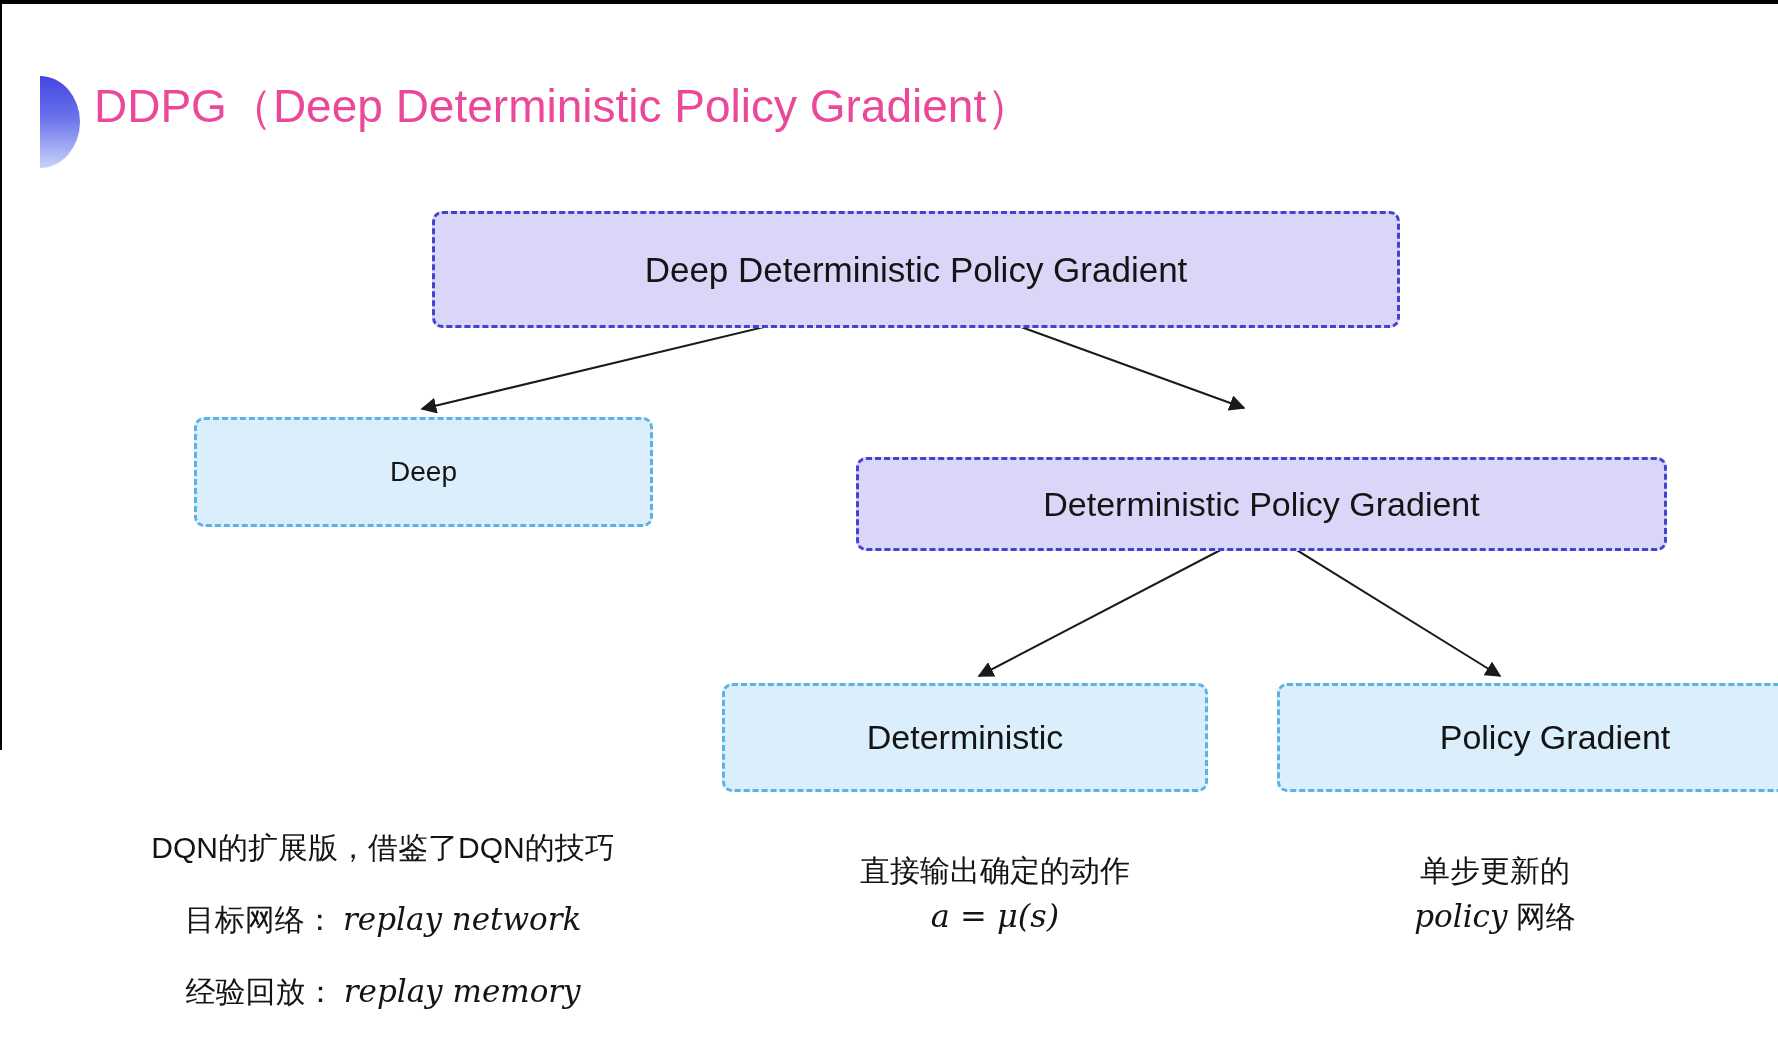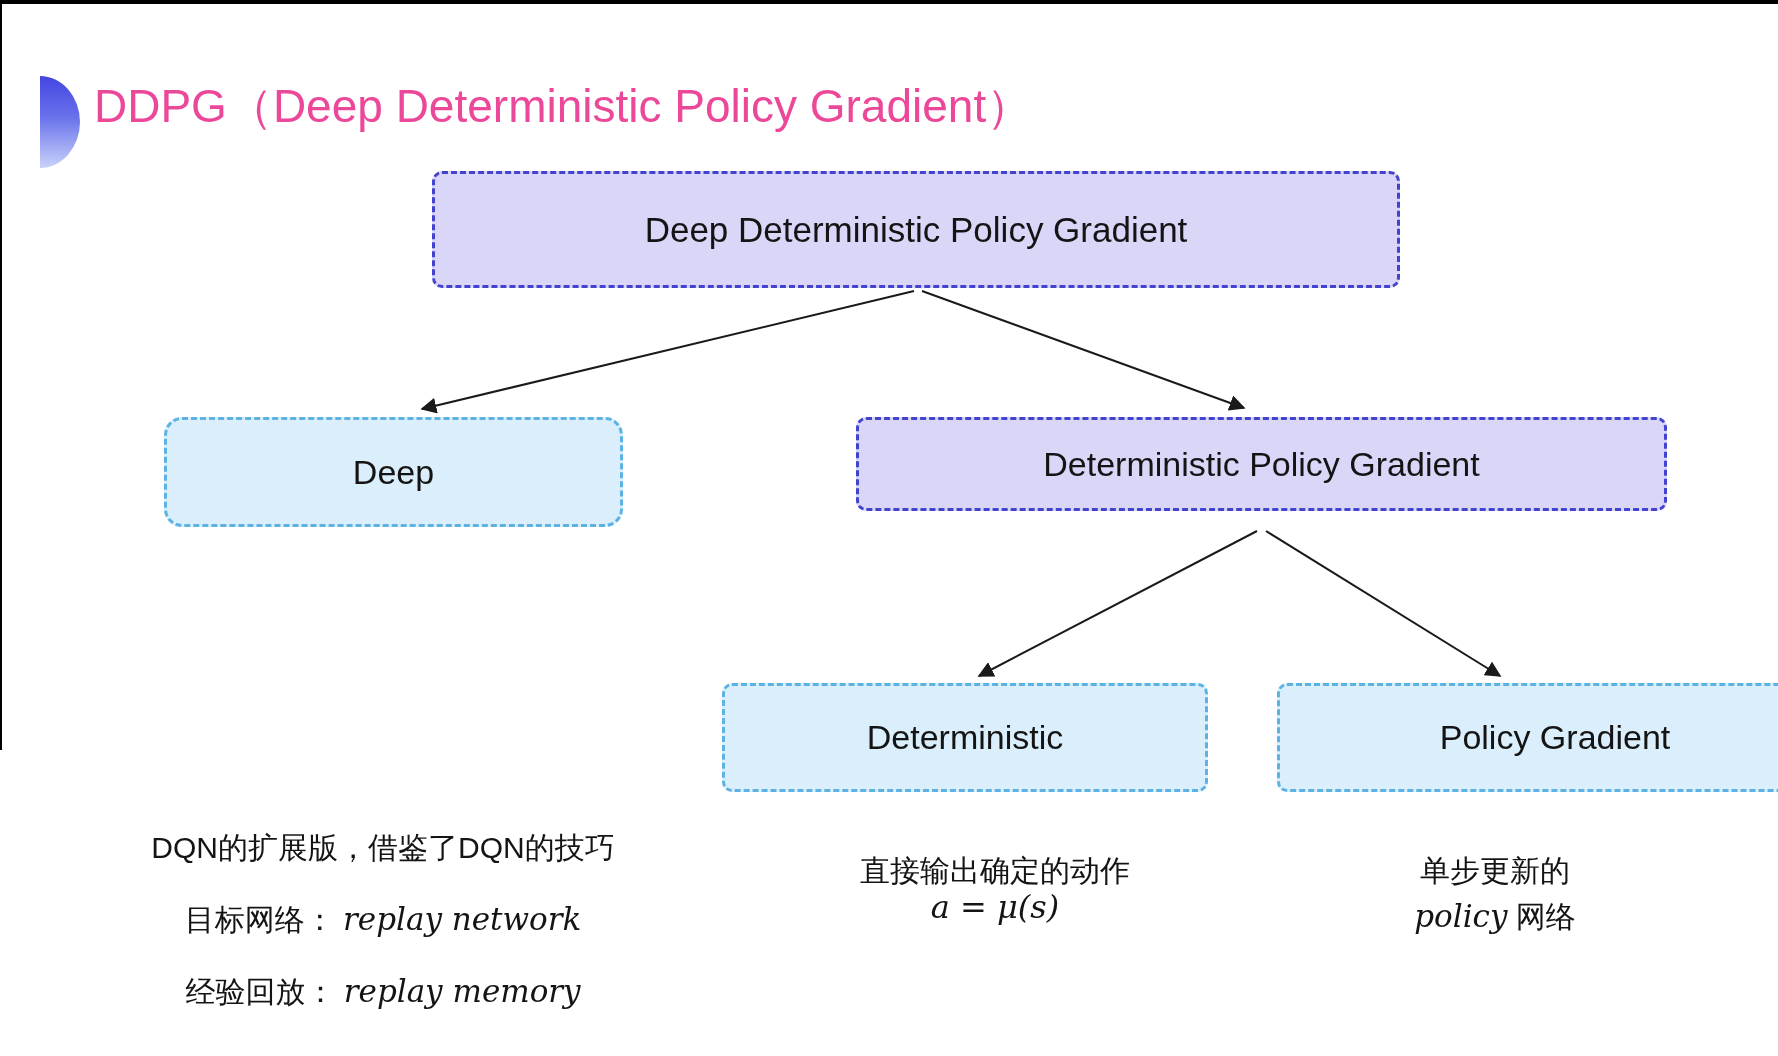--- a/index.html
+++ b/index.html
@@ -44,47 +44,48 @@
     border-radius: 10px;
     display: flex;
     align-items: center;
     justify-content: center;
     color: #141414;
     white-space: nowrap;
   }
   .node.lavender {
     background: #d9d6f8;
     border: 3px dashed #4343cf;
+    margin-top: 40px;
   }
   .node.cyan {
     background: #daeffb;
     border: 3px dashed #5cb3e3;
   }
   #box-root  { left: 432px; top: 171px; width: 968px; height: 117px; font-size: 35px; }
-  #box-deep  { left: 164px; top: 417px; width: 459px; height: 110px; font-size: 34px; border-radius: 18px; }
+  #box-deep  { left: 194px; top: 417px; width: 459px; height: 110px; font-size: 28px; }
   #box-dpg   { left: 856px; top: 417px; width: 811px; height: 94px; font-size: 34px; }
   #box-det   { left: 722px; top: 683px; width: 486px; height: 109px; font-size: 34px; }
   #box-pg    { left: 1277px; top: 683px; width: 556px; height: 109px; font-size: 34px; text-align: center; }
   #arrow-layer {
     position: absolute; left: 0; top: 0;
     width: 1778px; height: 1056px;
     pointer-events: none;
   }
   .note {
     position: absolute;
     display: flex;
     flex-direction: column;
     align-items: center;
     color: #141414;
     font-size: 30px;
     text-align: center;
     white-space: nowrap;
   }
   #note-deep { left: 118px; top: 830px; width: 530px; row-gap: 35px; }
-  #note-det  { left: 800px; top: 853px; width: 390px; }
+  #note-det  { left: 800px; top: 853px; width: 390px; row-gap: 9px; }
   #note-pg   { left: 1305px; top: 853px; width: 380px; row-gap: 9px; }
   .note .line { line-height: 36px; }
   .term {
     font-family: "DejaVu Serif", serif;
     font-style: italic;
     font-size: 31px;
   }
   .formula {
     font-family: "DejaVu Serif", serif;
     font-style: italic;

